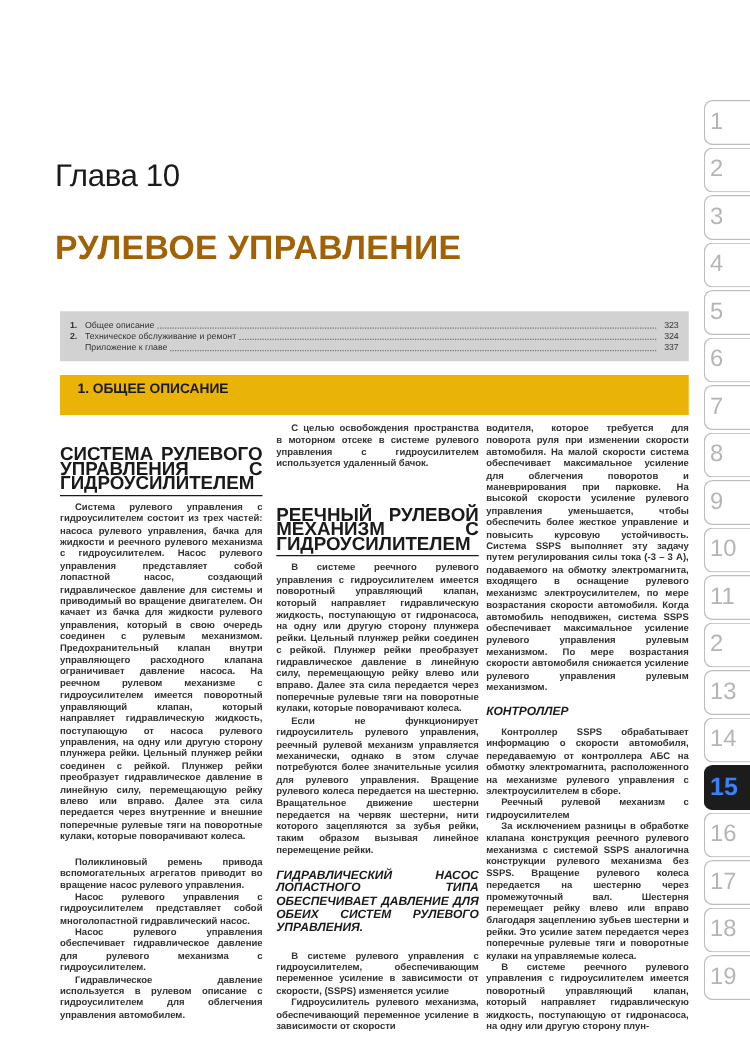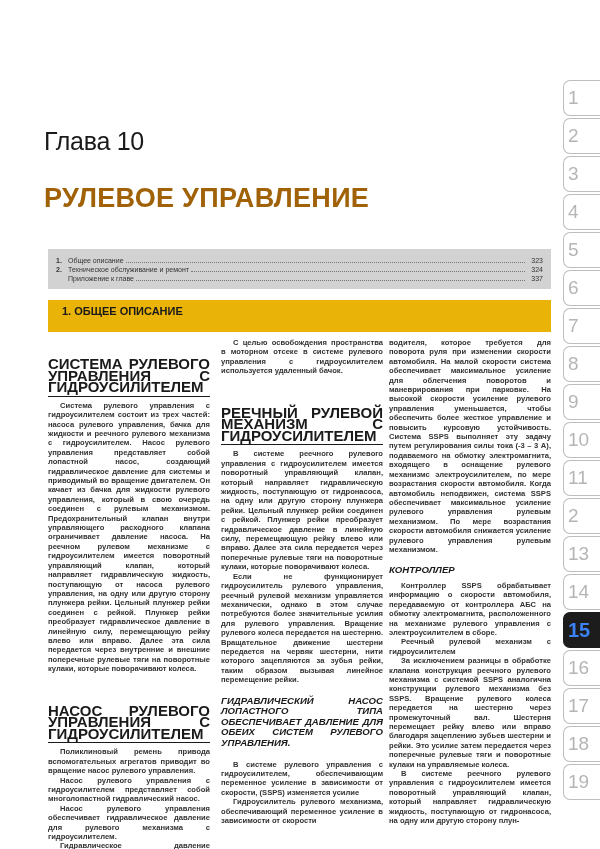--- a/index.html
+++ b/index.html
@@ -55,21 +55,20 @@
 </div>
 
 <div class="section-bar">
   <span>1.  ОБЩЕЕ ОПИСАНИЕ</span>
 </div>
 
 <div class="col" style="left:48px;">
   <div class="h-block">СИСТЕМА РУЛЕВОГО УПРАВЛЕНИЯ С ГИДРОУСИЛИТЕЛЕМ</div>
   <p>Система рулевого управления с гидроусилителем состоит из трех частей: насоса рулевого управления, бачка для жидкости и реечного рулевого механизма с гидроусилителем. Насос рулевого управления представляет собой лопастной насос, создающий гидравлическое давление для системы и приводимый во вращение двигателем. Он качает из бачка для жидкости рулевого управления, который в свою очередь соединен с рулевым механизмом. Предохранительный клапан внутри управляющего расходного клапана ограничивает давление насоса. На реечном рулевом механизме с гидроусилителем имеется поворотный управляющий клапан, который направляет гидравлическую жидкость, поступающую от насоса рулевого управления, на одну или другую сторону плунжера рейки. Цельный плунжер рейки соединен с рейкой. Плунжер рейки преобразует гидравлическое давление в линейную силу, перемещающую рейку влево или вправо. Далее эта сила передается через внутренние и внешние поперечные рулевые тяги на поворотные кулаки, которые поворачивают колеса.</p>
   <div class="gap"></div>
-  <div class="h-block">НАСОС РУЛЕВОГО УПРАВЛЕНИЯ С ГИДРОУСИЛИТЕЛЕМ</div>
   <p>Поликлиновый ремень привода вспомогательных агрегатов приводит во вращение насос рулевого управления.</p>
   <p>Насос рулевого управления с гидроусилителем представляет собой многолопастной гидравлический насос.</p>
   <p>Насос рулевого управления обеспечивает гидравлическое давление для рулевого механизма с гидроусилителем.</p>
   <p>Гидравлическое давление используется в рулевом описание с гидроусилителем для облегчения управления автомобилем.</p>
 </div>
 
 <div class="col" style="left:221px;">
   <p>С целью освобождения пространства в моторном отсеке в системе рулевого управления с гидроусилителем используется удаленный бачок.</p>
   <div class="gap"></div>
   <div class="h-block">РЕЕЧНЫЙ РУЛЕВОЙ МЕХАНИЗМ С ГИДРОУСИЛИТЕЛЕМ</div>

